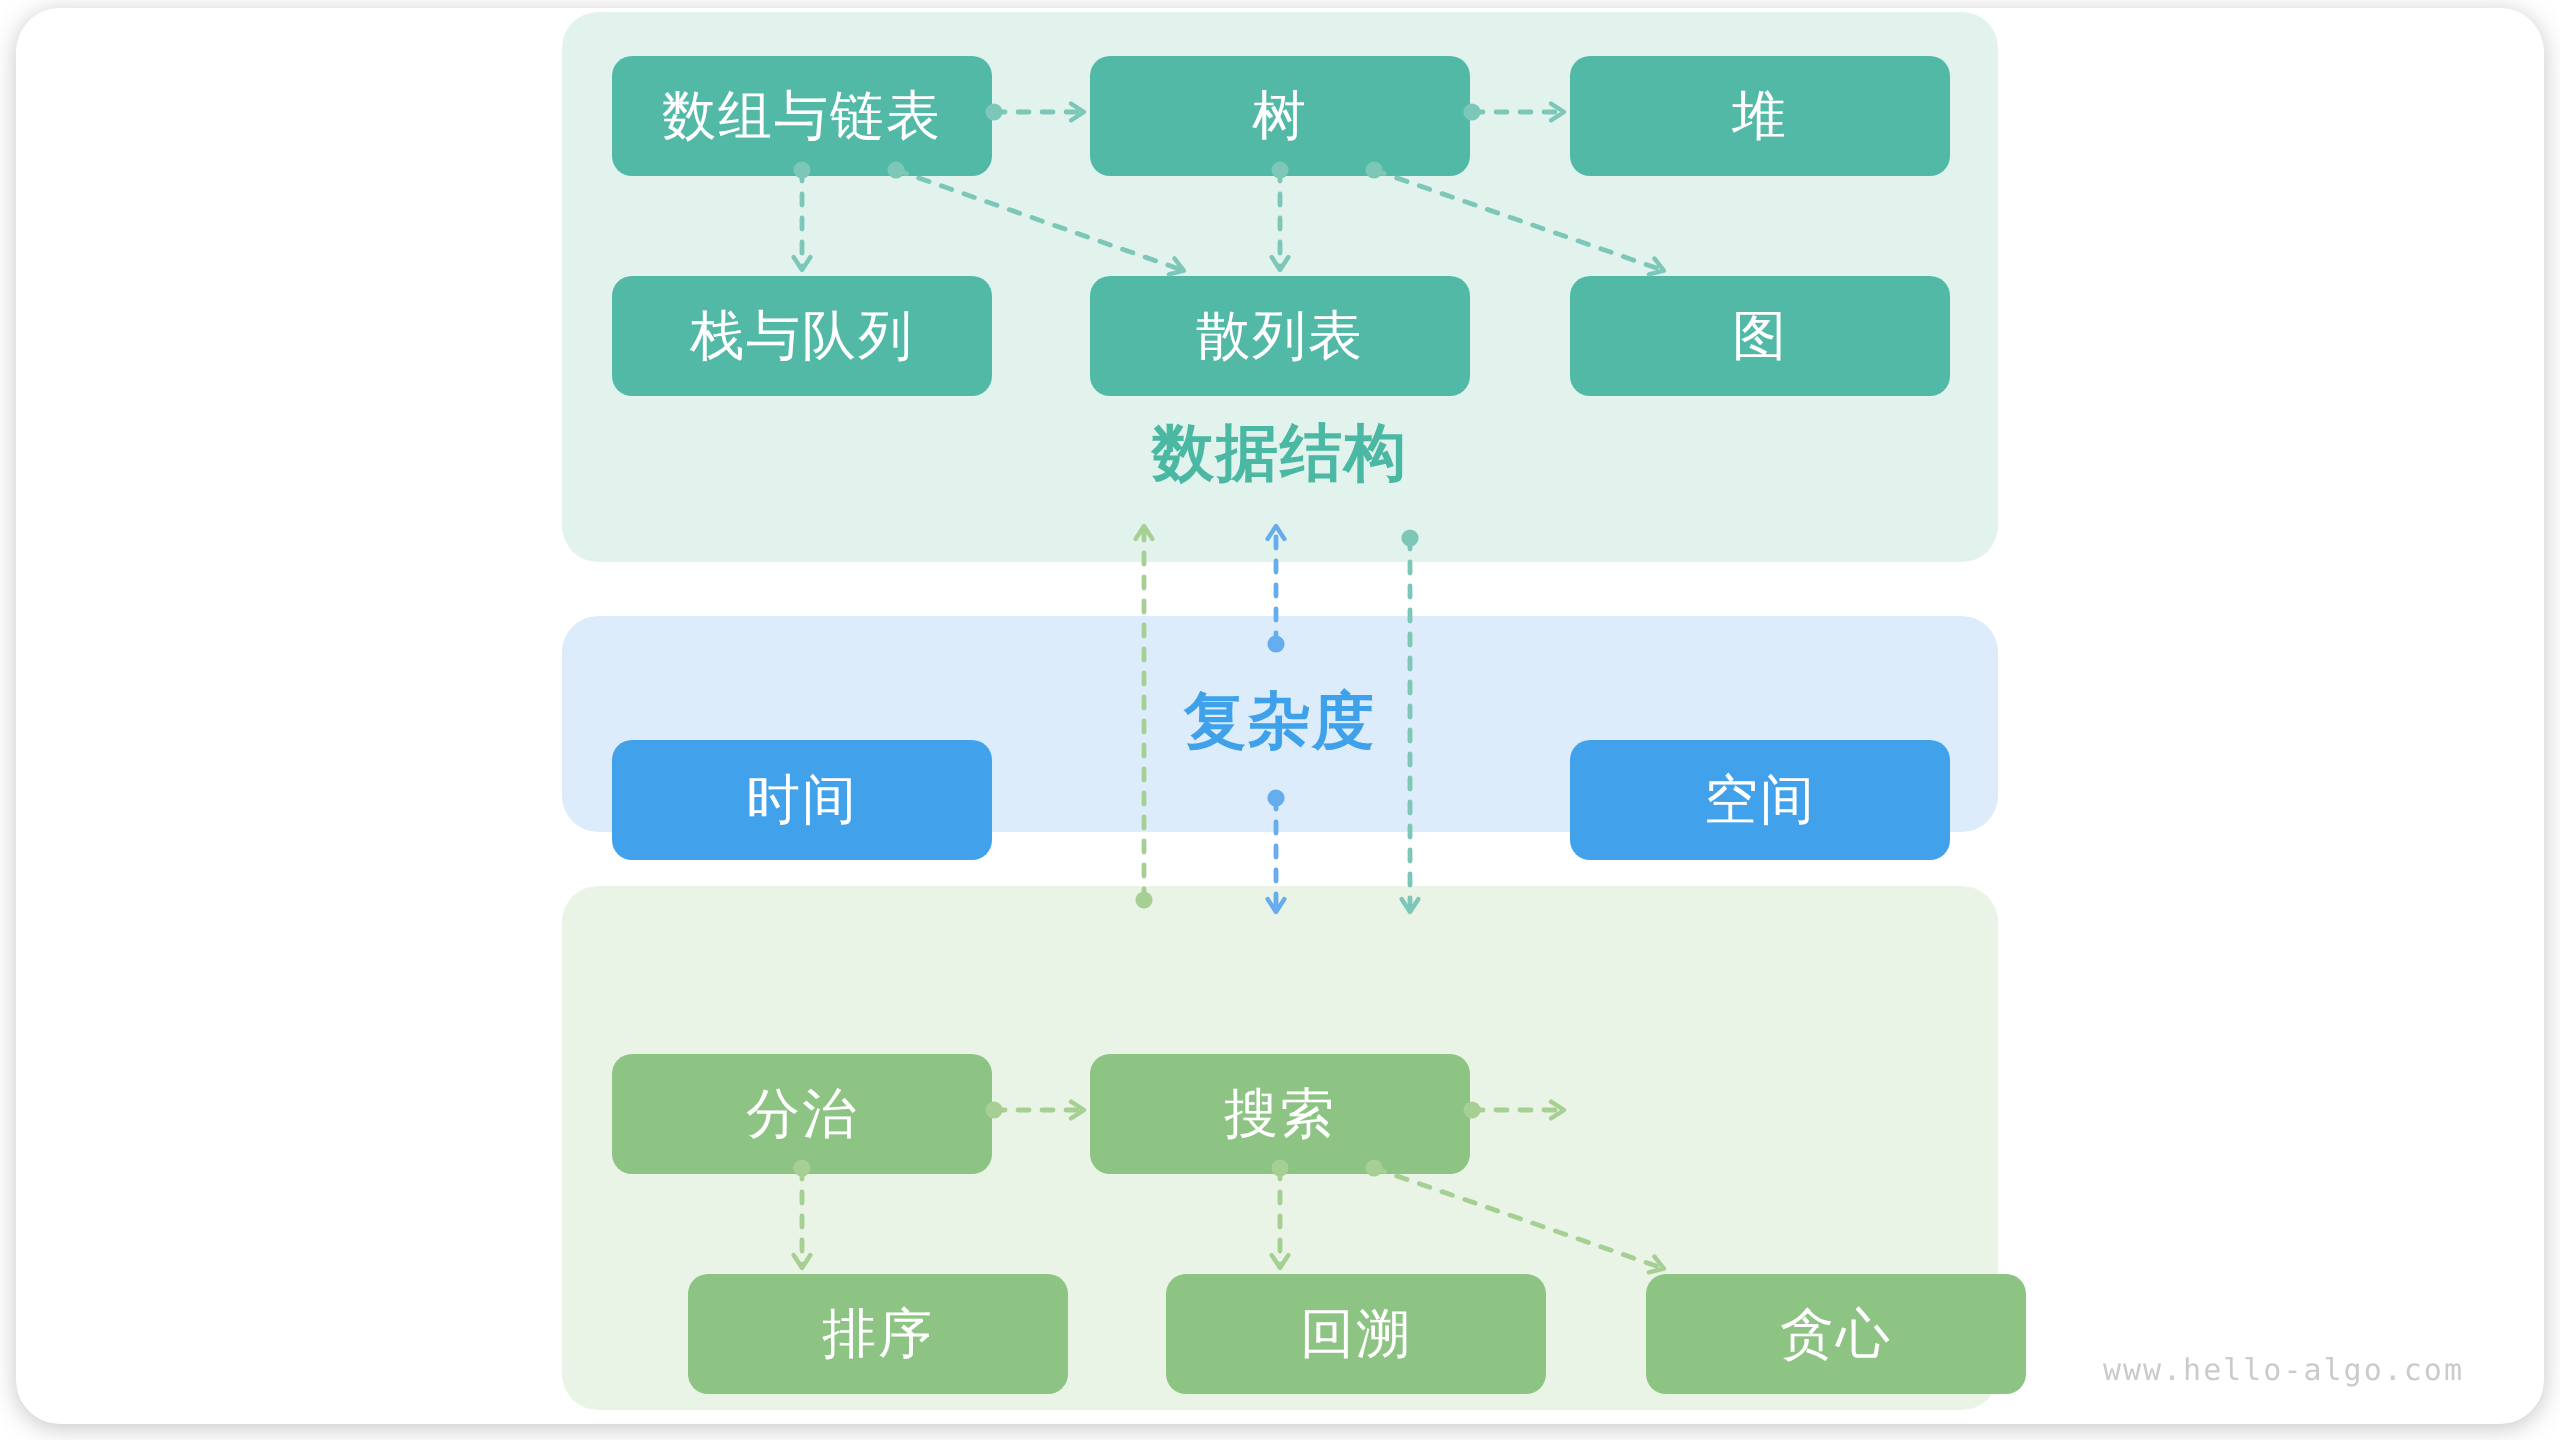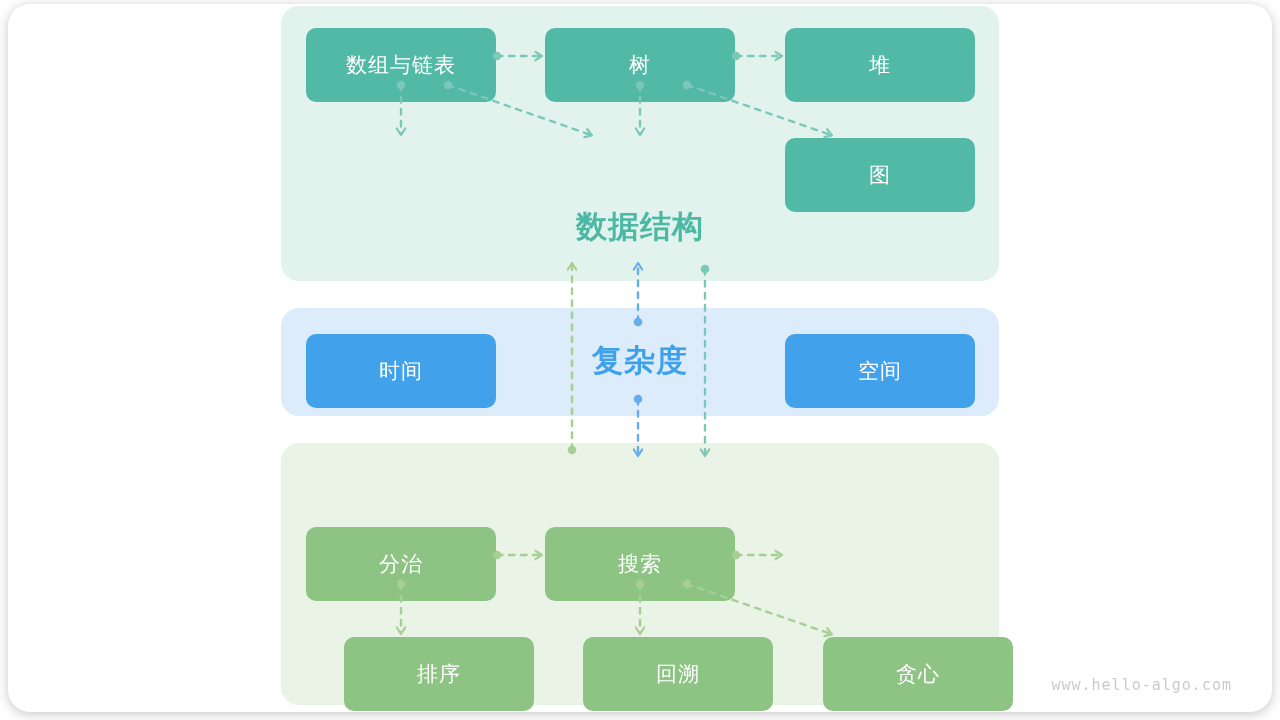--- a/index.html
+++ b/index.html
@@ -10,26 +10,26 @@
   .card{
     position:absolute;left:8px;top:4px;width:1264px;height:708px;
     background:#ffffff;border-radius:22px;
     box-shadow:0 2px 12px rgba(90,90,90,0.35);
   }
   .panel{position:absolute;left:281px;width:718px;border-radius:18px;}
   .panel-ds{top:6px;height:275px;background:var(--bg-teal,#e2f3ee);}
   .panel-cx{top:308px;height:108px;background:var(--bg-blue,#dcecfb);}
   .panel-algo{top:443px;height:262px;background:var(--bg-green,#e9f3e6);}
   .node{
-    position:absolute;width:190px;height:74px;border-radius:10px;
+    position:absolute;width:190px;height:60px;border-radius:10px;
     display:flex;align-items:center;justify-content:center;
-    font-size:21px;letter-spacing:1px;color:var(--box-text,#ffffff);
+    font-size:27px;letter-spacing:1px;color:var(--box-text,#ffffff);
   }
   .node.teal{background:var(--box-teal,#52b9a7);}
-  .node.blue{background:var(--box-blue,#41a2eb);}
+  .node.blue{background:var(--box-blue,#41a2eb);margin-top:36px;}
   .node.green{background:var(--box-green,#8dc383);}
   .col1{left:25px;} .col2{left:264px;} .col3{left:504px;}
   .ds-r1{top:22px;} .ds-r2{top:132px;}
   .cx-r{top:26px;}
   .algo-r1{top:84px;} .algo-r2{top:194px;margin-left:38px;}
   .panel-label{
     position:absolute;left:0;width:100%;text-align:center;
     font-size:31px;font-weight:bold;letter-spacing:1px;line-height:30px;
   }
   .label-teal{top:206px;color:var(--label-teal,#4bb8a4);}
@@ -45,20 +45,22 @@
 </head>
 <body>
 
 <div class="stage" id="stage">
   <div class="card"></div>
 
   <section class="panel panel-ds">
     <div class="node teal col1 ds-r1">数组与链表</div>
     <div class="node teal col2 ds-r1">树</div>
     <div class="node teal col3 ds-r1">堆</div>
+    <div class="node teal col1 ds-r2">栈与队列</div>
+    <div class="node teal col2 ds-r2">散列表</div>
     <div class="node teal col3 ds-r2">图</div>
     <div class="panel-label label-teal">数据结构</div>
   </section>
 
   <section class="panel panel-cx">
     <div class="node blue col1 cx-r">时间</div>
     <div class="panel-label label-blue">复杂度</div>
     <div class="node blue col3 cx-r">空间</div>
   </section>
 

